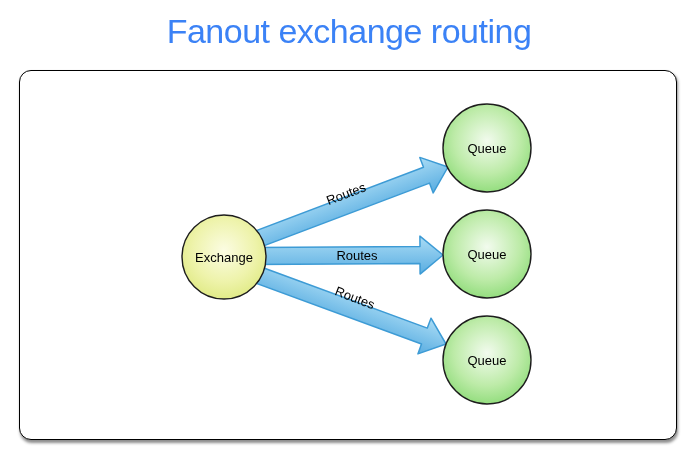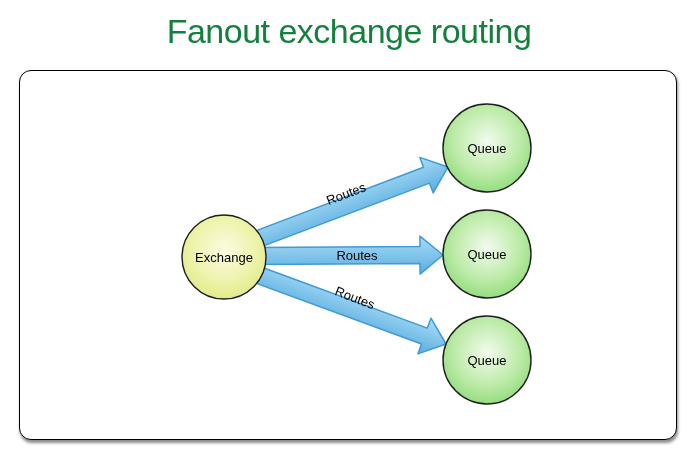--- a/index.html
+++ b/index.html
@@ -17,21 +17,21 @@
   .page-title {
     position: absolute;
     top: 12px;
     left: 0;
     right: 0;
     margin: 0;
     text-align: center;
     font-size: 34px;
     font-weight: 400;
     letter-spacing: -0.5px;
-    color: #15803d;
+    color: #3b82f6;
     z-index: 3;
   }
   .diagram-box {
     position: absolute;
     left: 19px;
     top: 70px;
     width: 656px;
     height: 368px;
     background: #ffffff;
     border: 1.2px solid #000000;

